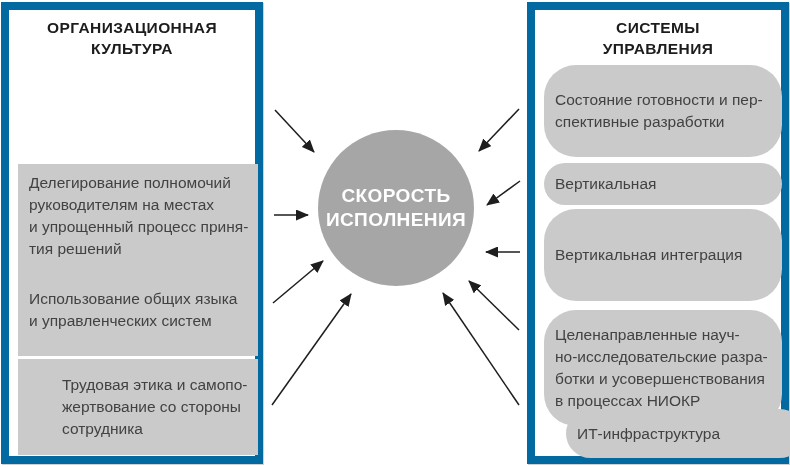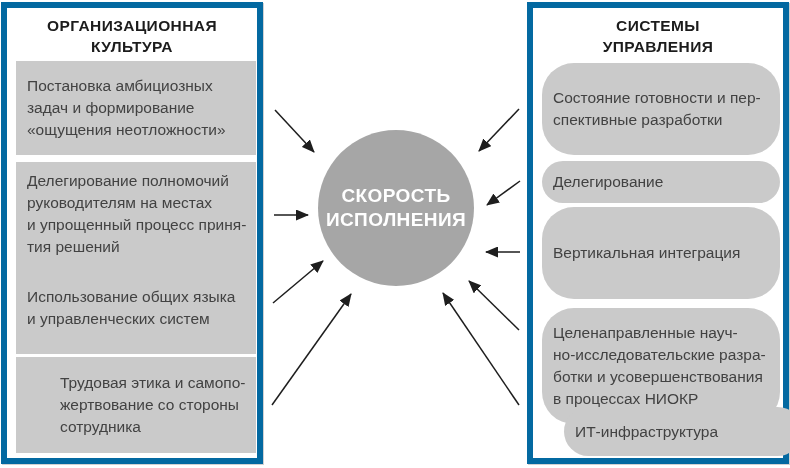--- a/index.html
+++ b/index.html
@@ -12,21 +12,21 @@
   #canvas {
     position: relative;
     width: 790px; height: 468px;
     background: #ffffff;
   }
   .panel {
     position: absolute;
     top: 2px;
     width: 262px; height: 462px;
     background: #ffffff;
-    border: 6px solid #0369a1;
+    border: 8px solid #0369a1;
     box-sizing: border-box;
     box-shadow: 1px 1px 0 rgba(0,0,0,0.18);
   }
   .panel.left  { left: 1px; }
   .panel.right { left: 527px; }
   .panel-title {
     position: absolute;
     top: 7px; left: 0; right: 0;
     text-align: center;
     font-size: 15.5px;
@@ -108,23 +108,20 @@
         <line x1="520" y1="181" x2="487" y2="205" stroke="#1e1e1e" stroke-width="1.5" marker-end="url(#ah)"></line>
         <line x1="520" y1="252" x2="486" y2="252" stroke="#1e1e1e" stroke-width="1.5" marker-end="url(#ah)"></line>
         <line x1="519" y1="330" x2="469" y2="281" stroke="#1e1e1e" stroke-width="1.5" marker-end="url(#ah)"></line>
         <line x1="519" y1="405" x2="443" y2="293" stroke="#1e1e1e" stroke-width="1.5" marker-end="url(#ah)"></line>
       </g>
   </svg>
 
   <div class="panel left">
     <div class="panel-title">ОРГАНИЗАЦИОННАЯ
 КУЛЬТУРА</div>
-    <div class="box l1">Постановка амбициозных
-задач и формирование
-«ощущения неотложности»</div>
     <div class="box l2">Делегирование полномочий
 руководителям на местах
 и упрощенный процесс приня-
 тия решений</div>
     <div class="box l3">Использование общих языка
 и управленческих систем</div>
     <div class="box l4">Трудовая этика и самопо-
 жертвование со стороны
 сотрудника</div>
   </div>
@@ -132,21 +129,21 @@
   <div id="circle">
     <div class="label">СКОРОСТЬ
 ИСПОЛНЕНИЯ</div>
   </div>
 
   <div class="panel right">
     <div class="panel-title">СИСТЕМЫ
 УПРАВЛЕНИЯ</div>
     <div class="box r1">Состояние готовности и пер-
 спективные разработки</div>
-    <div class="box r2">Делегирование</div>
+    <div class="box r2">Вертикальная</div>
     <div class="box r3">Вертикальная интеграция</div>
     <div class="box r4">Целенаправленные науч-
 но-исследовательские разра-
 ботки и усовершенствования
 в процессах НИОКР</div>
     <div class="box r5">ИТ-инфраструктура</div>
   </div>
 
 </div>
 

